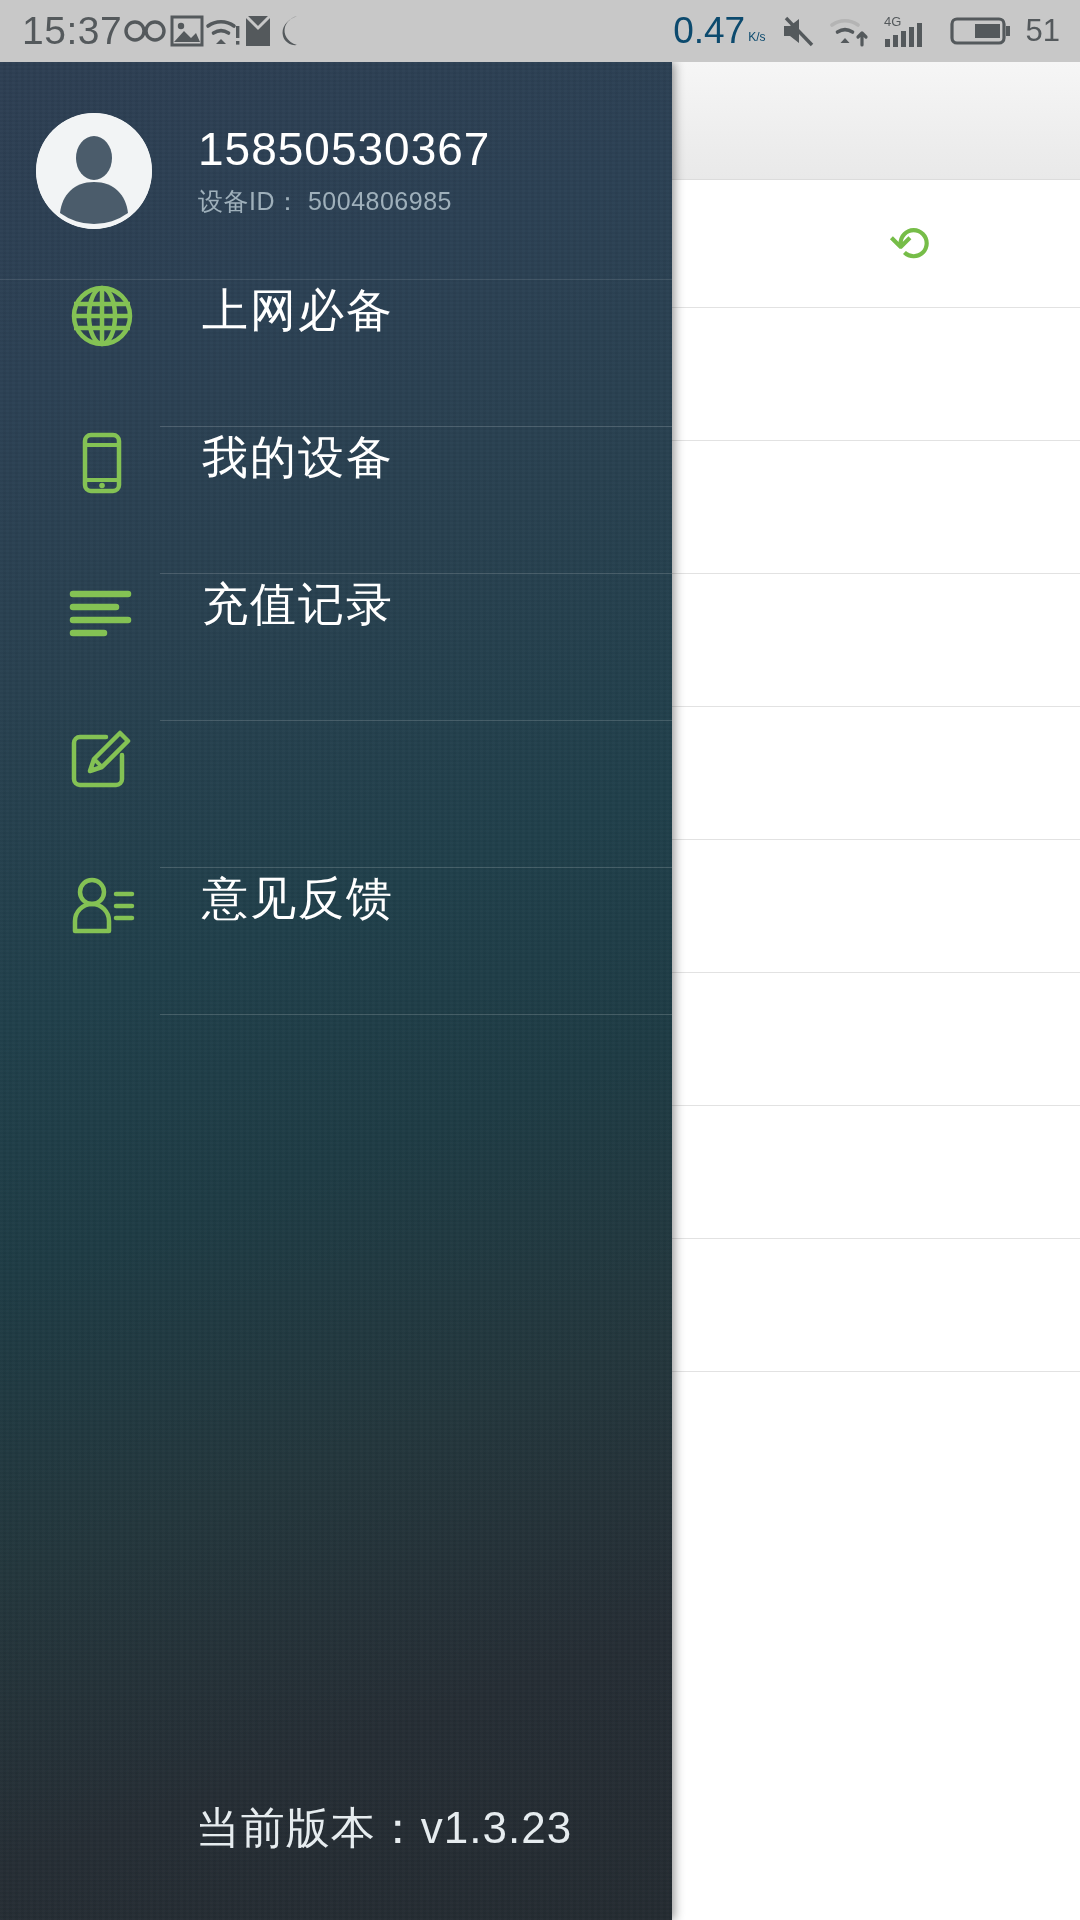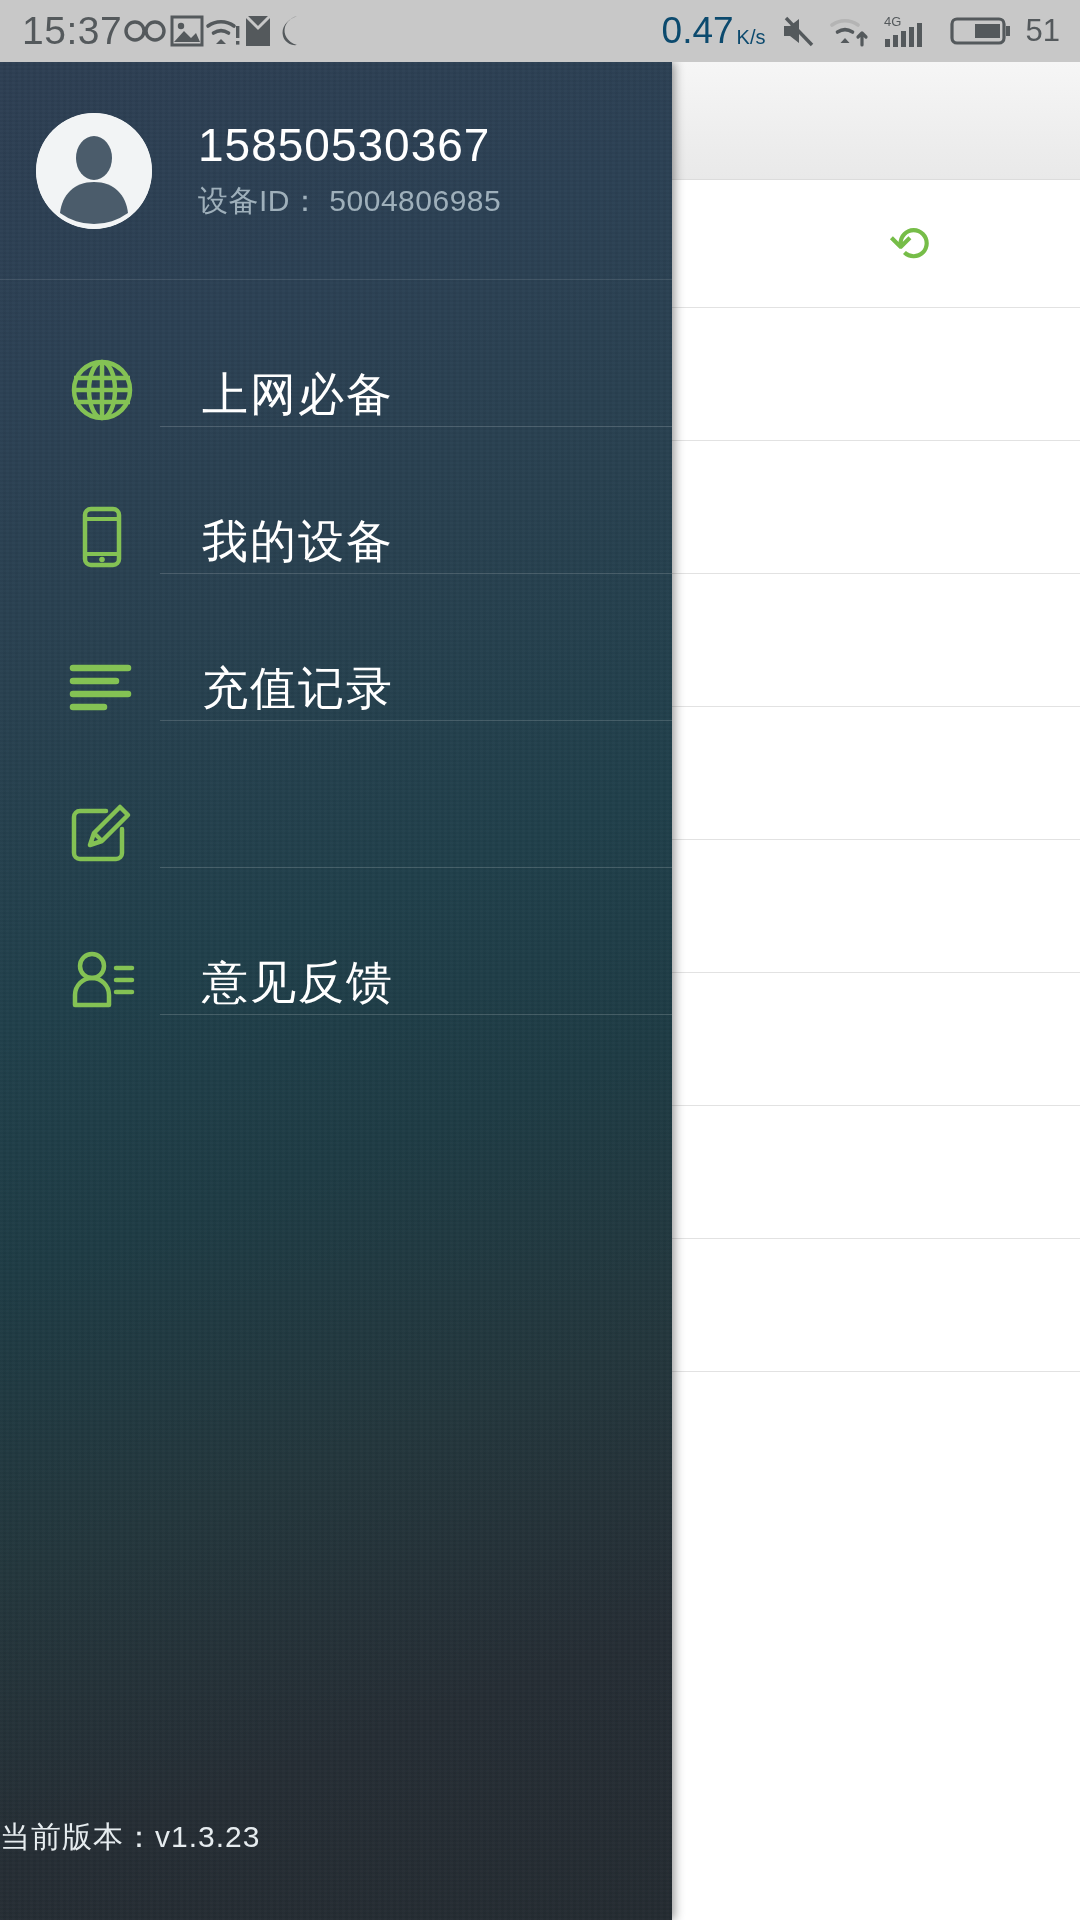--- a/index.html
+++ b/index.html
@@ -14,21 +14,21 @@
   
   .statusbar {
     position:absolute; top:0; left:0; width:1080px; height:62px;
     background:#c8c8c8; color:#555c5f;
     display:flex; align-items:center; z-index:40;
   }
   .sb-left { display:flex; align-items:center; gap:1px; padding-left:22px; }
   .sb-right { display:flex; align-items:center; gap:14px; margin-left:auto; padding-right:20px; }
   .sb-time { font-size:39px; letter-spacing:0.5px; color:#54595c; }
   .sb-speed { font-size:37px; color:#0c4a6e; display:flex; align-items:center; }
-  .sb-speed .unit { font-size:20px; margin-left:3px; line-height:1;margin-top:11px; }
+  .sb-speed .unit { font-size:12px; margin-left:3px; line-height:1;margin-top:11px; }
   .sb-batt-num { font-size:31px; color:#54595c; }
   .sb-ico { display:block; }
 
   
   .content {
     position:absolute; top:62px; left:0; width:1080px; height:1858px;
     background:#ffffff; z-index:5;
   }
   .content-toolbar {
     height:118px; width:100%;
@@ -80,41 +80,41 @@
     border-bottom:1px solid rgba(255,255,255,0.10);
   }
   .avatar {
     width:116px; height:116px; border-radius:50%;
     background:#f2f4f5; flex:none;
     display:flex; align-items:center; justify-content:center;
     overflow:hidden;
   }
   .profile-text { margin-left:46px; }
   .p-phone { font-size:46px; color:#ffffff; letter-spacing:1px; line-height:1.15; }
-  .p-devid { font-size:30px; color:#9fb0bb; margin-top:10px; letter-spacing:0.5px; }
+  .p-devid { font-size:25px; color:#9fb0bb; margin-top:10px; letter-spacing:0.5px; }
 
   
   .menu { position:relative; z-index:2; padding-top:0; }
   .m-item {
-    height:146px; display:flex; align-items:flex-end;
+    height:146px; display:flex; align-items:flex-start;
     padding-left:66px; position:relative;
   }
   .m-item .m-icon { width:72px; height:72px; flex:none; display:flex; align-items:center; justify-content:center; }
   .m-item .m-label {
     margin-left:64px; font-size:46px; color:#ffffff; letter-spacing:2px;
   }
   .m-sep {
     height:1px; margin-left:160px; margin-right:0;
     background:rgba(255,255,255,0.16);
   }
 
   
   .version {
-    position:absolute; left:0; bottom:62px; width:736px;
-    text-align:left; font-size:30px; color:#e6ecef; letter-spacing:1px;
+    position:absolute; left:16px; bottom:62px; width:736px;
+    text-align:center; font-size:44px; color:#e6ecef; letter-spacing:1px;
     z-index:2;
   }
 </style>
 </head>
 <body>
 
 <div class="screen">
 
   <div class="statusbar">
     <div class="sb-left">

